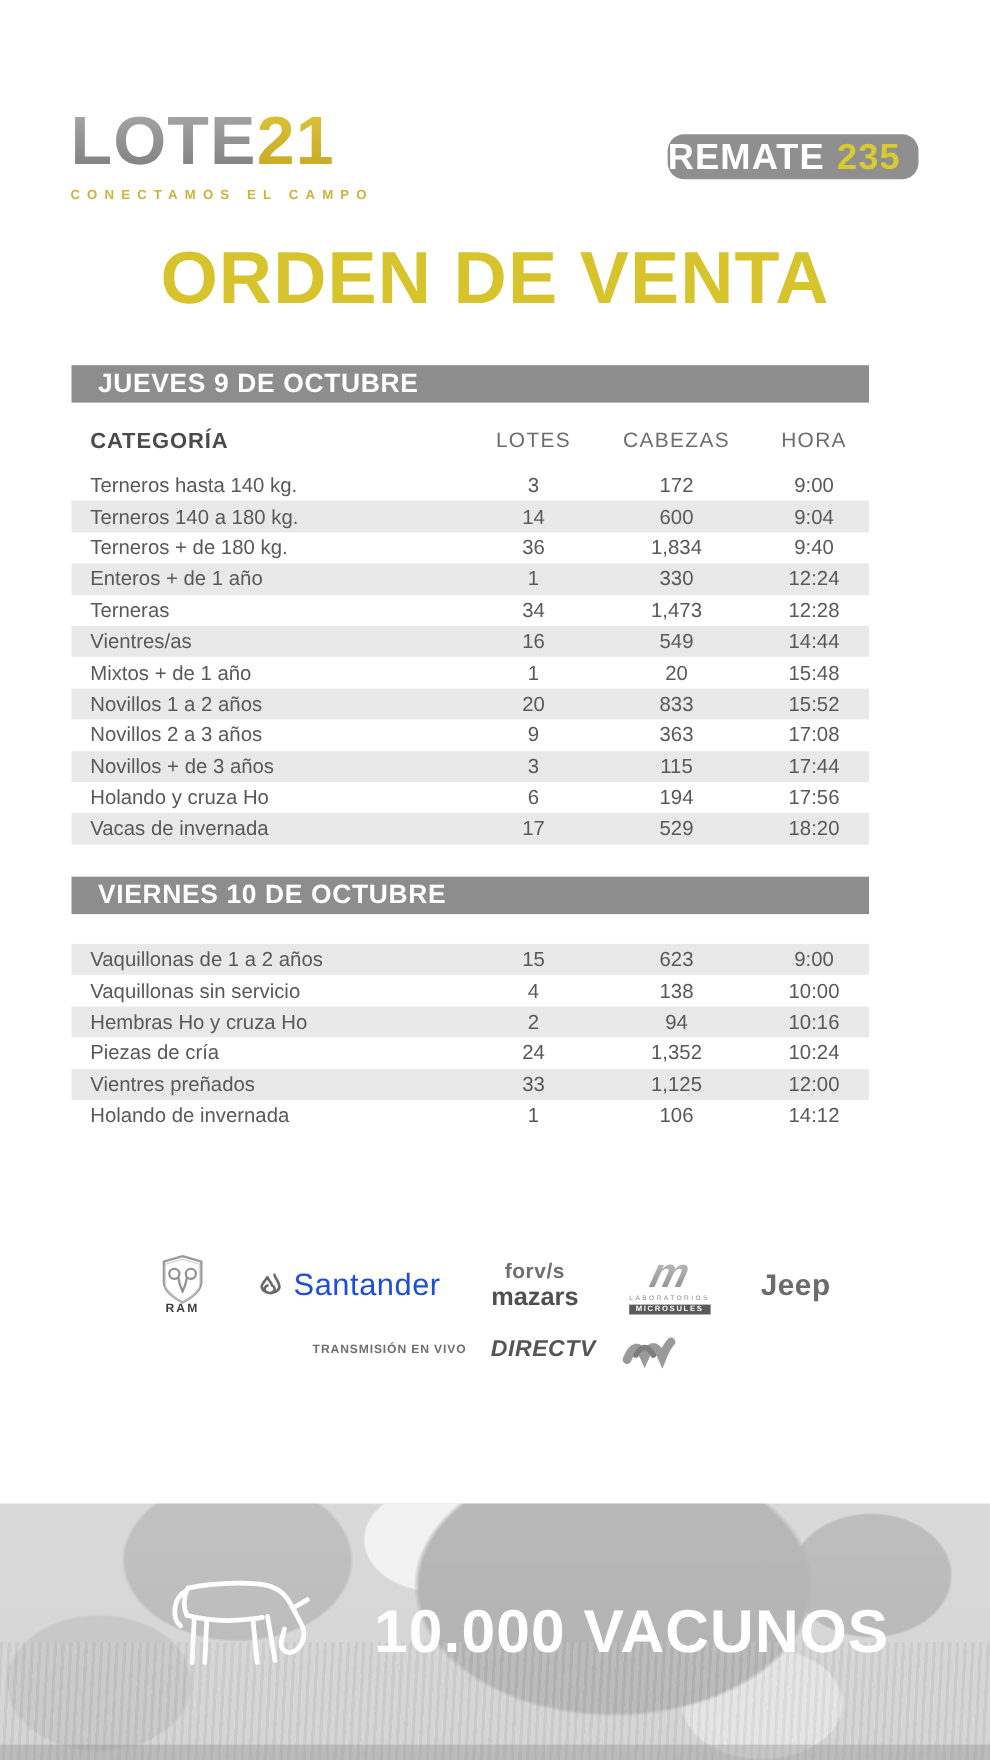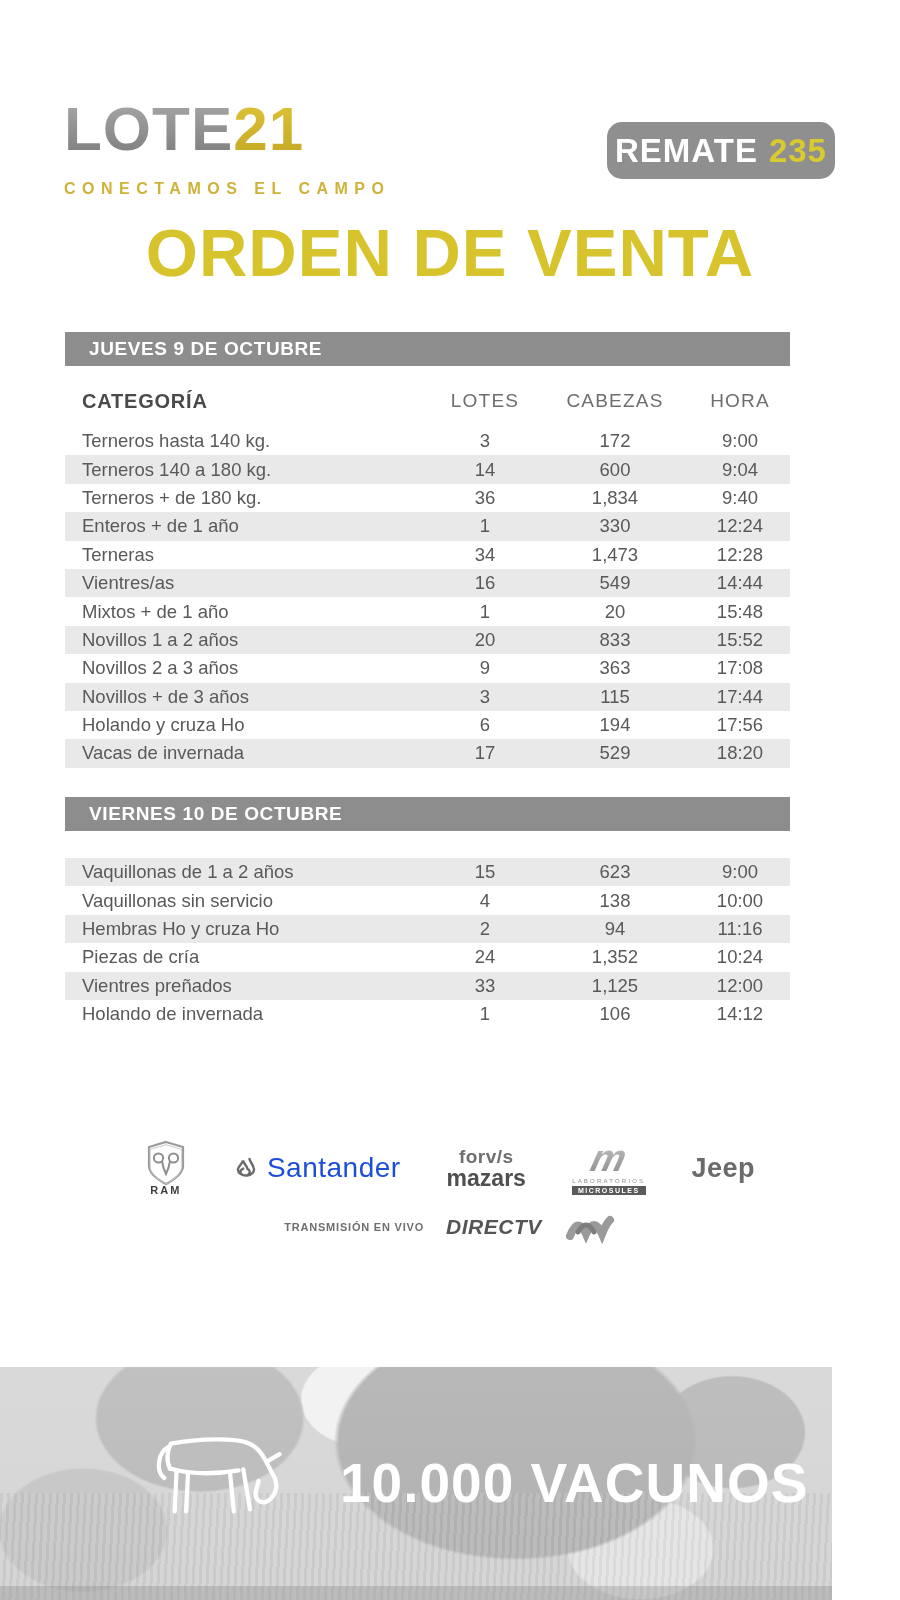--- a/index.html
+++ b/index.html
@@ -16,34 +16,34 @@
   *{margin:0;padding:0;box-sizing:border-box;}
   html,body{background:#ffffff;}
   body{font-family:"Liberation Sans","DejaVu Sans",sans-serif;}
   .page{position:relative;width:900px;height:1600px;margin:0 auto;background:#fff;overflow:hidden;}
 
   
   .logo{position:absolute;left:64px;top:98px;}
   .logo-main{font-size:62px;font-weight:800;line-height:1;letter-spacing:1px;}
   .logo-main .gray{color:var(--logo-gray);background:linear-gradient(180deg,#ababab 0%,#7a7a7a 100%);-webkit-background-clip:text;background-clip:text;-webkit-text-fill-color:transparent;}
   .logo-main .gold{color:#d3b72e;background:linear-gradient(180deg,#e0c53a 0%,#c3a523 100%);-webkit-background-clip:text;background-clip:text;-webkit-text-fill-color:transparent;}
-  .logo-tagline{margin-top:20px;font-size:16px;font-weight:700;letter-spacing:6.5px;color:#cfb23a;}
-
-  .remate-badge{position:absolute;left:607px;top:122px;width:228px;height:57px;background:var(--badge-bg);
-    border-radius:15px;display:flex;align-items:center;justify-content:center;gap:11px;
+  .logo-tagline{margin-top:10px;font-size:12px;font-weight:700;letter-spacing:6.5px;color:#cfb23a;}
+
+  .remate-badge{position:absolute;left:607px;top:122px;width:228px;height:41px;background:var(--badge-bg);
+    border-radius:15px;display:flex;align-items:center;gap:11px;
     font-size:33px;font-weight:800;letter-spacing:1px;}
   .remate-badge .lbl{color:#ffffff;}
   .remate-badge .num{color:var(--badge-number);}
 
   .page-title{position:absolute;top:214px;left:0;width:100%;text-align:center;
     font-size:67px;font-weight:800;letter-spacing:1px;color:var(--accent-gold);}
 
   
   .section-bar{position:absolute;left:65px;width:725px;height:34px;background:var(--bar-gray);
-    color:#fff;font-weight:700;font-size:19px;letter-spacing:.6px;
+    color:#fff;font-weight:700;font-size:24px;letter-spacing:.6px;
     display:flex;align-items:center;padding-left:24px;}
   .bar-1{top:332px;}
   .bar-2{top:797px;}
 
   
   .grid-cols{display:grid;grid-template-columns:365px 110px 150px 100px;align-items:center;}
   .thead{position:absolute;left:65px;top:386px;width:725px;height:30px;
     font-size:19px;color:var(--text-gray);letter-spacing:1.2px;}
   .thead .cat{padding-left:17px;font-weight:700;color:var(--text-dark);font-size:20px;letter-spacing:.8px;}
   .thead .c{text-align:center;}
@@ -69,21 +69,21 @@
   .microsules .m-mark{font-size:38px;font-weight:800;font-style:italic;color:#ababab;transform:skewX(-14deg);line-height:.9;
      background:linear-gradient(180deg,#c2c2c2,#8f8f8f);-webkit-background-clip:text;background-clip:text;-webkit-text-fill-color:transparent;}
   .microsules .labs{font-size:6px;letter-spacing:2.2px;color:#8a8a8a;margin-top:2px;}
   .microsules .box{font-size:7px;letter-spacing:1.5px;color:#fff;background:#5a5a5a;padding:1px 6px;margin-top:2px;font-weight:700;}
   .jeep{font-size:27px;font-weight:800;color:#6b6b6b;letter-spacing:.5px;}
   .live-label{font-size:11px;font-weight:700;letter-spacing:.8px;color:#6f6f6f;}
   .directv{font-size:21px;font-weight:800;color:#555;letter-spacing:.5px;font-style:italic;}
   .wwave{display:flex;align-items:center;}
 
   
-  .footer{position:absolute;left:0;top:1367px;width:832px;height:233px;background:#c9c9c9;
+  .footer{position:absolute;left:0;top:1367px;width:900px;height:233px;background:#c9c9c9;
     background-image:
       linear-gradient(rgba(255,255,255,.30),rgba(255,255,255,.22)),
       radial-gradient(260px 170px at 62% 32%,#9a9a9a 0 68%,rgba(154,154,154,0) 70%),
       radial-gradient(170px 120px at 24% 22%,#a6a6a6 0 60%,rgba(166,166,166,0) 62%),
       radial-gradient(130px 100px at 88% 28%,#a2a2a2 0 55%,rgba(162,162,162,0) 57%),
       radial-gradient(110px 80px at 44% 14%,#ededed 0 58%,rgba(237,237,237,0) 60%),
       radial-gradient(130px 90px at 77% 78%,#e4e4e4 0 55%,rgba(228,228,228,0) 57%),
       radial-gradient(150px 110px at 10% 70%,#b5b5b5 0 55%,rgba(181,181,181,0) 57%);
   }
   .footer::before{content:"";position:absolute;left:0;bottom:0;width:100%;height:46%;
@@ -209,21 +209,21 @@
       <div class="t-row grid-cols">
     <span class="cat">Vaquillonas sin servicio</span>
     <span class="num">4</span>
     <span class="num">138</span>
     <span class="num">10:00</span>
   </div>
       <div class="t-row grid-cols stripe">
     <span class="cat">Hembras Ho y cruza Ho</span>
     <span class="num">2</span>
     <span class="num">94</span>
-    <span class="num">11:16</span>
+    <span class="num">10:16</span>
   </div>
       <div class="t-row grid-cols">
     <span class="cat">Piezas de cría</span>
     <span class="num">24</span>
     <span class="num">1,352</span>
     <span class="num">10:24</span>
   </div>
       <div class="t-row grid-cols stripe">
     <span class="cat">Vientres preñados</span>
     <span class="num">33</span>

